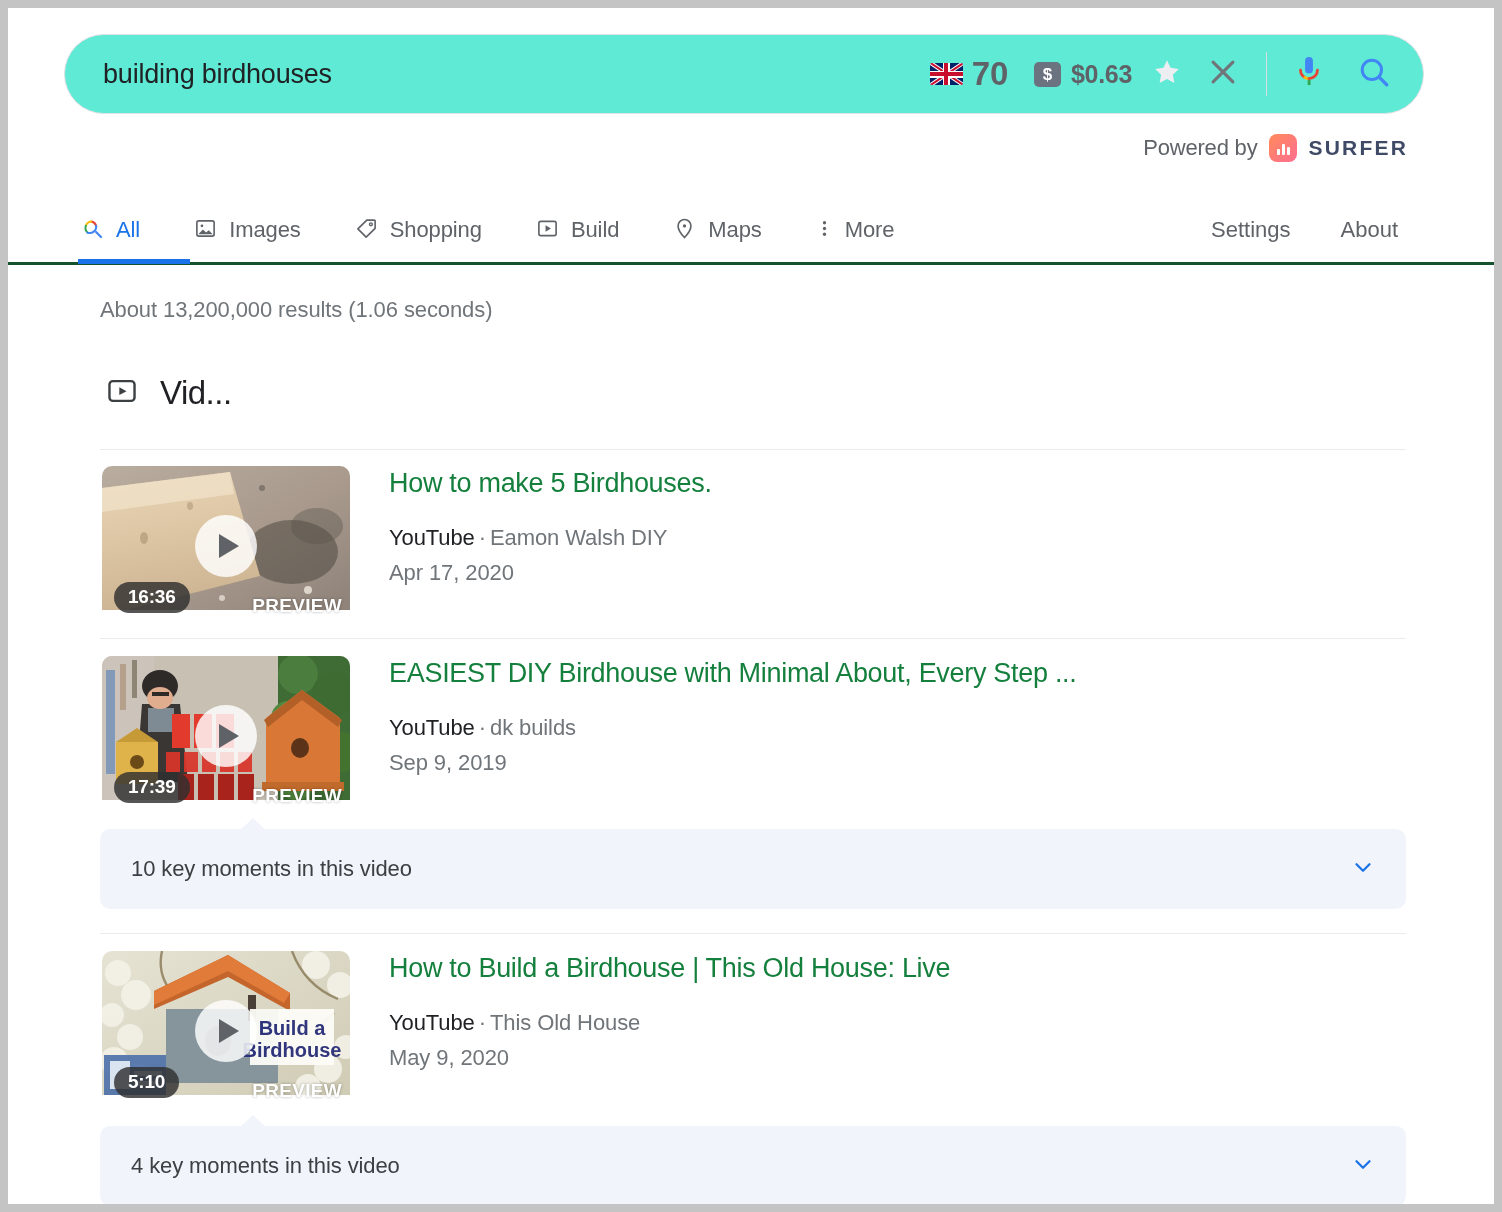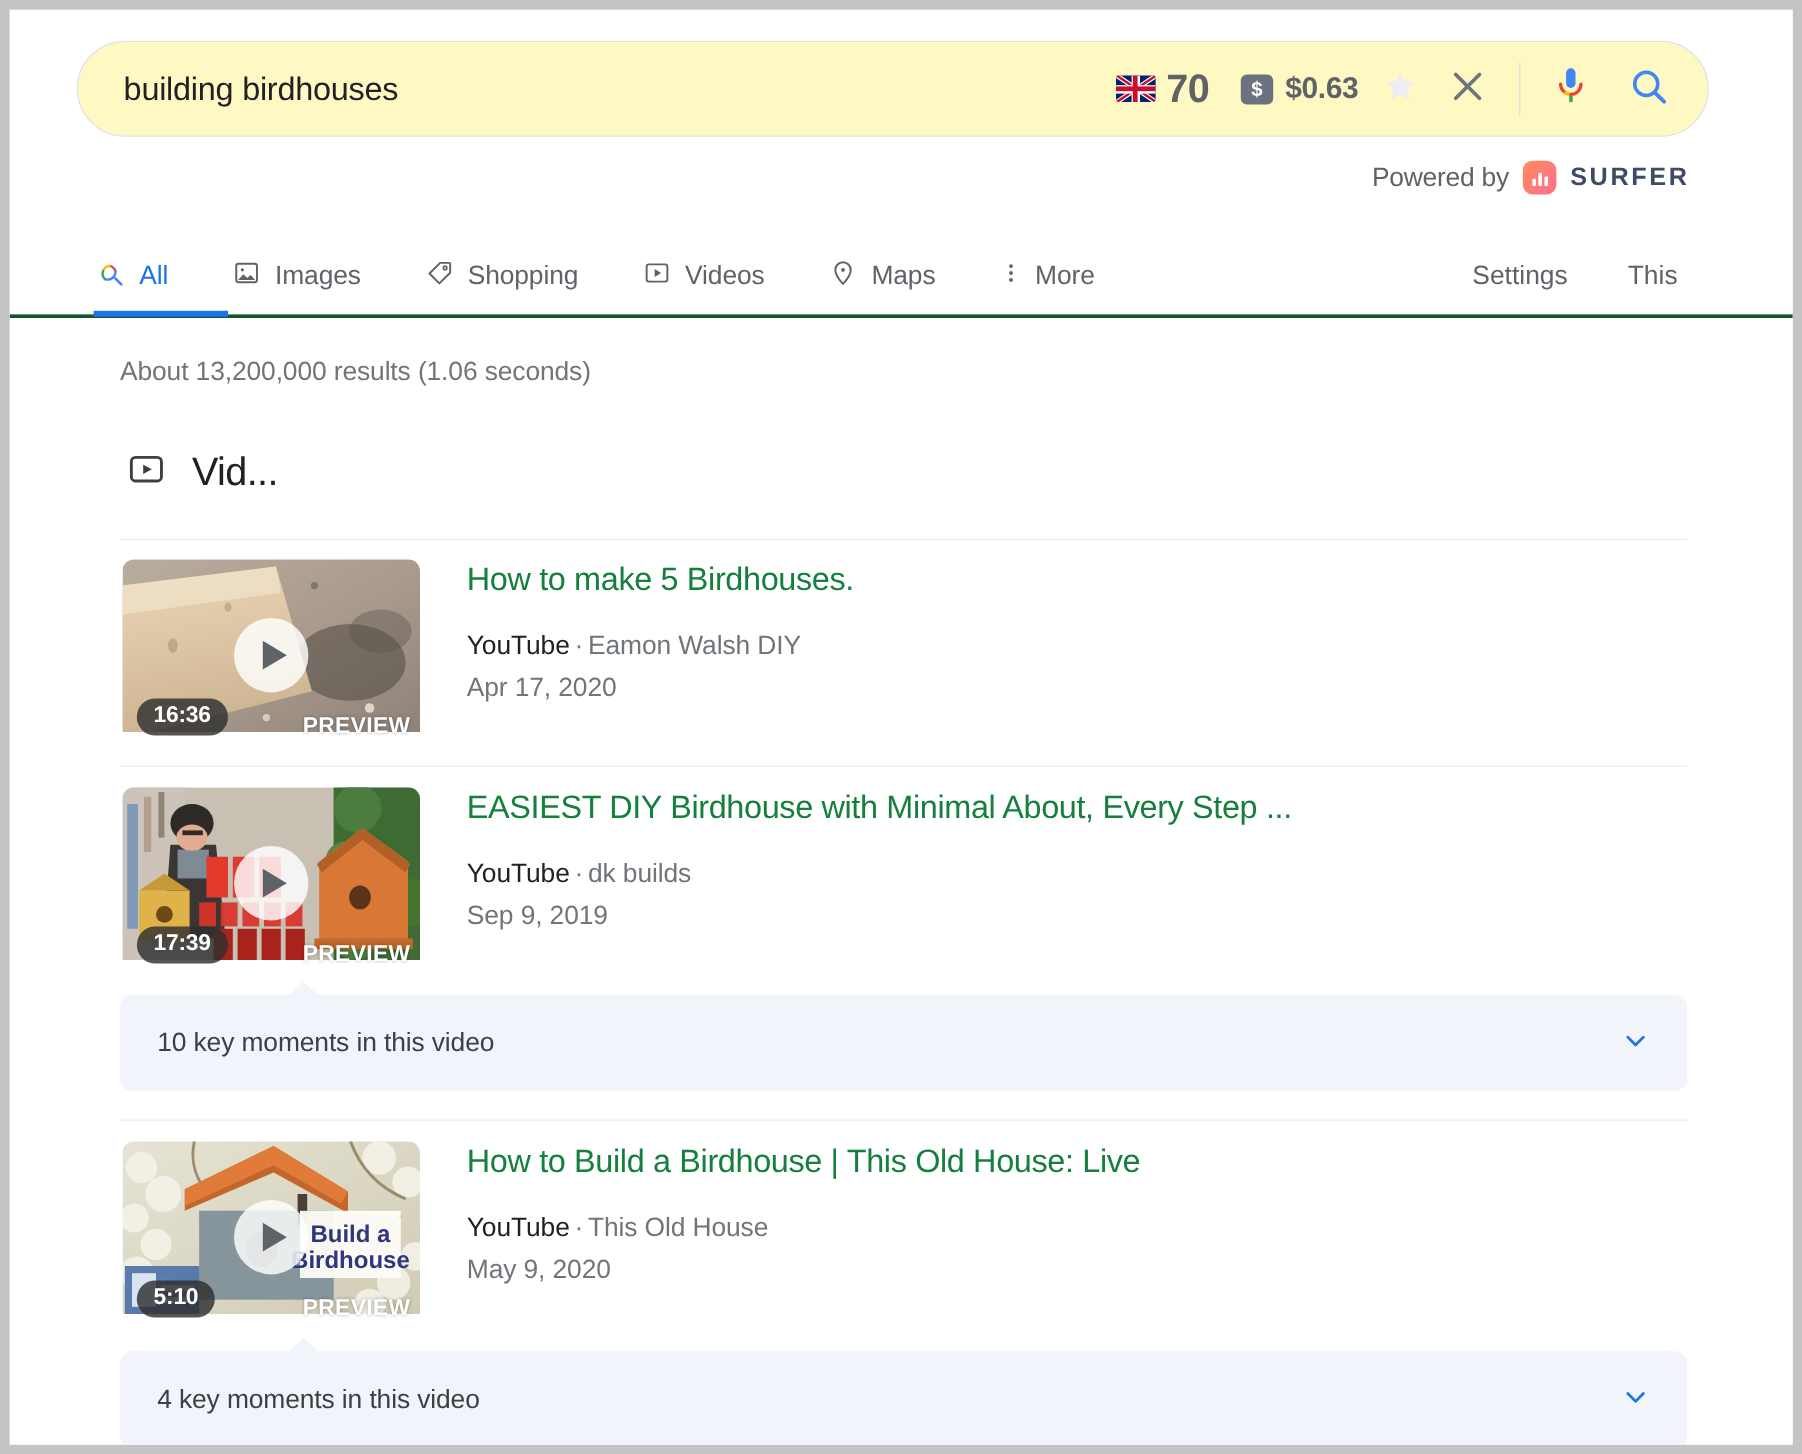--- a/index.html
+++ b/index.html
@@ -23,21 +23,21 @@
   
   .searchbar-wrap {
     position: absolute;
     left: 56px; top: 26px;
     width: 1360px; height: 80px;
   }
   .searchbar {
     width: 100%; height: 100%;
     border: 1px solid #dfe1e5;
     border-radius: 40px;
-    background: #fef9c3;
+    background: #5eead4;
     display: flex;
     align-items: center;
     padding: 0 30px 0 38px;
   }
   .search-query {
     font-size: 27px;
     color: #202124;
     flex: 1;
     letter-spacing: -0.2px;
     white-space: nowrap;
@@ -415,21 +415,21 @@
         <span class="tab-label">Shopping</span>
       </div>
 
       <div class="nav-tab">
         <span>
           <svg width="23" height="23" viewBox="0 0 24 24">
             <rect x="3" y="4.5" width="18" height="15" rx="2" stroke="#5f6368" stroke-width="1.7" fill="none"></rect>
             <path d="M10 8.6l5.6 3.4-5.6 3.4z" fill="#5f6368"></path>
           </svg>
         </span>
-        <span class="tab-label">Videos</span>
+        <span class="tab-label">Build</span>
       </div>
 
       <div class="nav-tab">
         <span>
           <svg width="23" height="23" viewBox="0 0 24 24">
             <path d="M12 2.6c-3.7 0-6.7 3-6.7 6.7 0 5 6.7 12.1 6.7 12.1s6.7-7.1 6.7-12.1c0-3.7-3-6.7-6.7-6.7z" stroke="#5f6368" stroke-width="1.7" fill="none"></path>
             <circle cx="12" cy="9.3" r="1.7" fill="#5f6368"></circle>
           </svg>
         </span>
         <span class="tab-label">Maps</span>
@@ -443,21 +443,21 @@
             <circle cx="4" cy="18" r="1.7" fill="#5f6368"></circle>
           </svg>
         </span>
         <span class="tab-label">More</span>
       </div>
 
     </div>
 
     <div class="nav-right">
       <span class="tool-item">Settings</span>
-      <span class="tool-item">This</span>
+      <span class="tool-item">About</span>
     </div>
   </div>
 
   <div class="results-count">About 13,200,000 results (1.06 seconds)</div>
 
   <div class="section-head">
     <span>
       <svg width="32" height="32" viewBox="0 0 24 24">
         <rect x="2.6" y="4.6" width="18.8" height="14.8" rx="2.6" stroke="#3c4043" stroke-width="1.8" fill="none"></rect>
         <path d="M10 9.2l5.4 2.9-5.4 2.9z" fill="#3c4043"></path>

